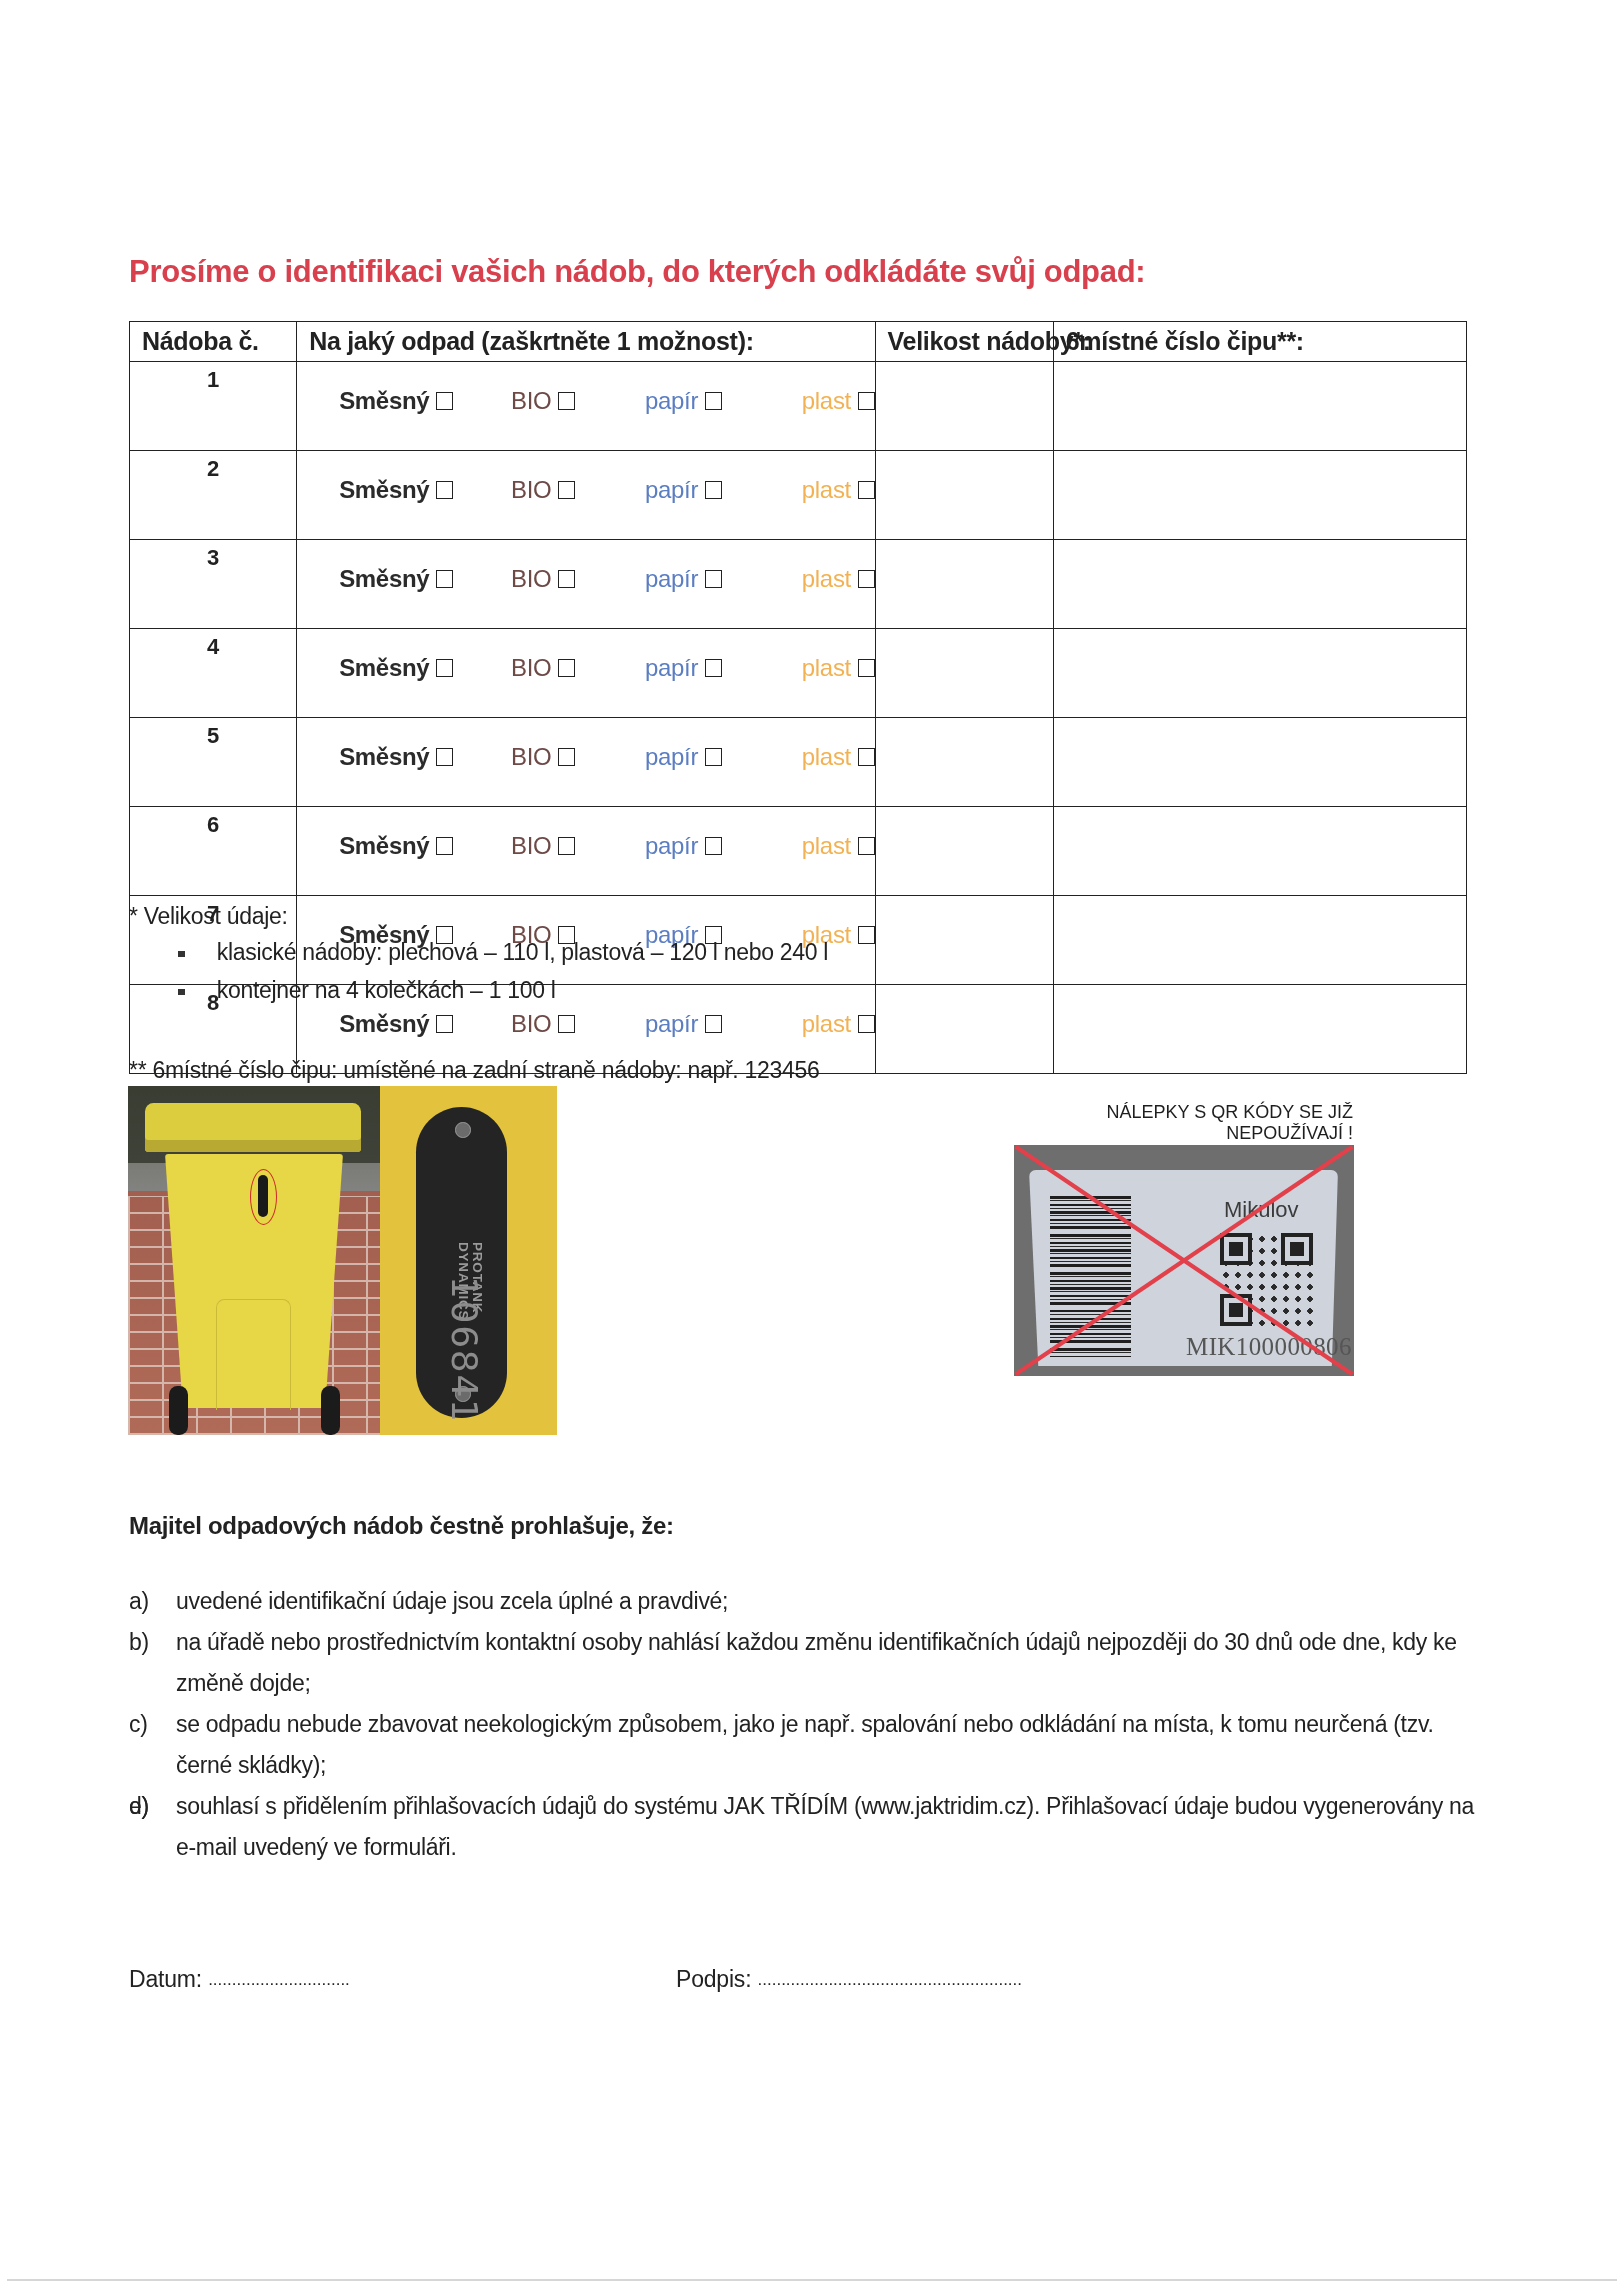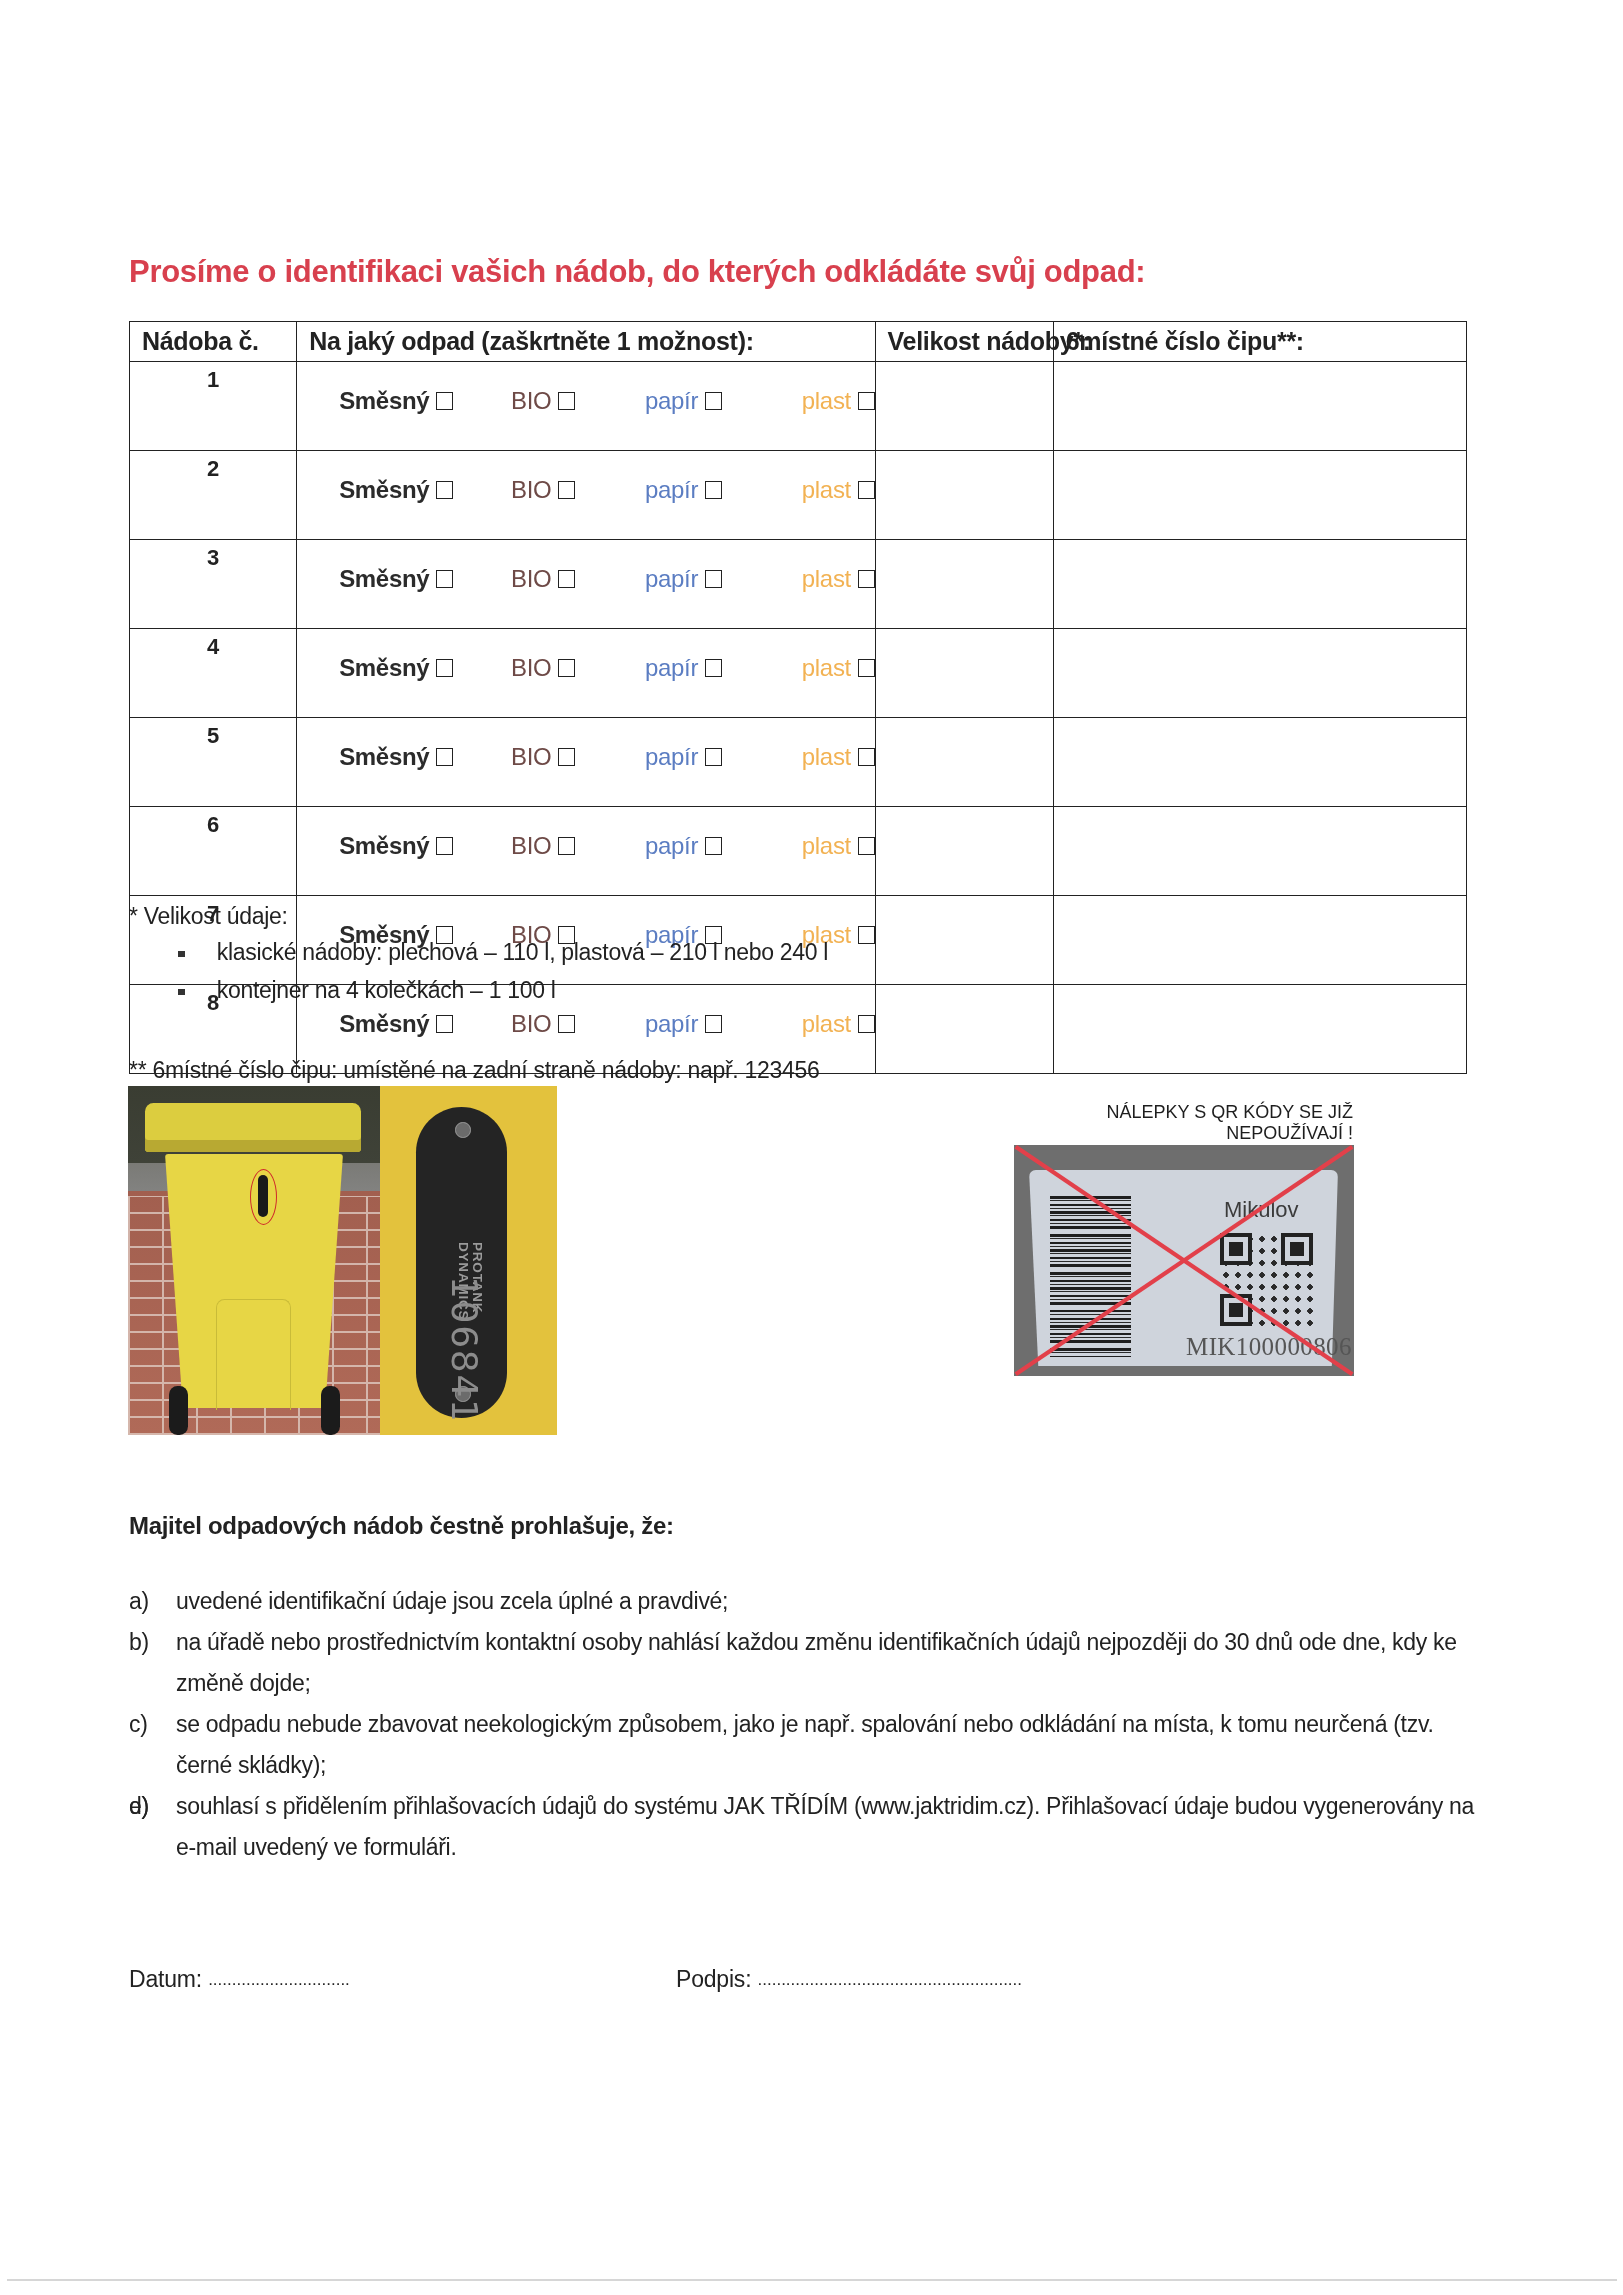--- a/index.html
+++ b/index.html
@@ -341,21 +341,21 @@
             <span class="box"></span>
           </span>
     </td>
     <td></td>
     <td></td>
   </tr>
 </tbody>
 </table>
 
 <div class="abs note" style="left:129px;top:903px;">* Velikost údaje:</div>
-<div class="abs note" style="left:178px;top:939px;"><span class="bullet"></span><span>klasické nádoby: plechová – 110 l, plastová – 210 l nebo 240 l</span></div>
+<div class="abs note" style="left:178px;top:939px;"><span class="bullet"></span><span>klasické nádoby: plechová – 110 l, plastová – 120 l nebo 240 l</span></div>
 <div class="abs note" style="left:178px;top:977px;"><span class="bullet"></span><span>kontejner na 4 kolečkách – 1 100 l</span></div>
 <div class="abs note" style="left:129px;top:1038px;margin-top:19px;">** 6místné číslo čipu: umístěné na zadní straně nádoby: např. 123456</div>
 
 <div class="abs photo-bin">
   <div class="bricks"></div>
   <div class="bin-body"></div>
   <div class="bin-lid"></div>
   <div class="bin-door"></div>
   <div class="bin-chip"></div>
   <div class="bin-chip-ring"></div>

